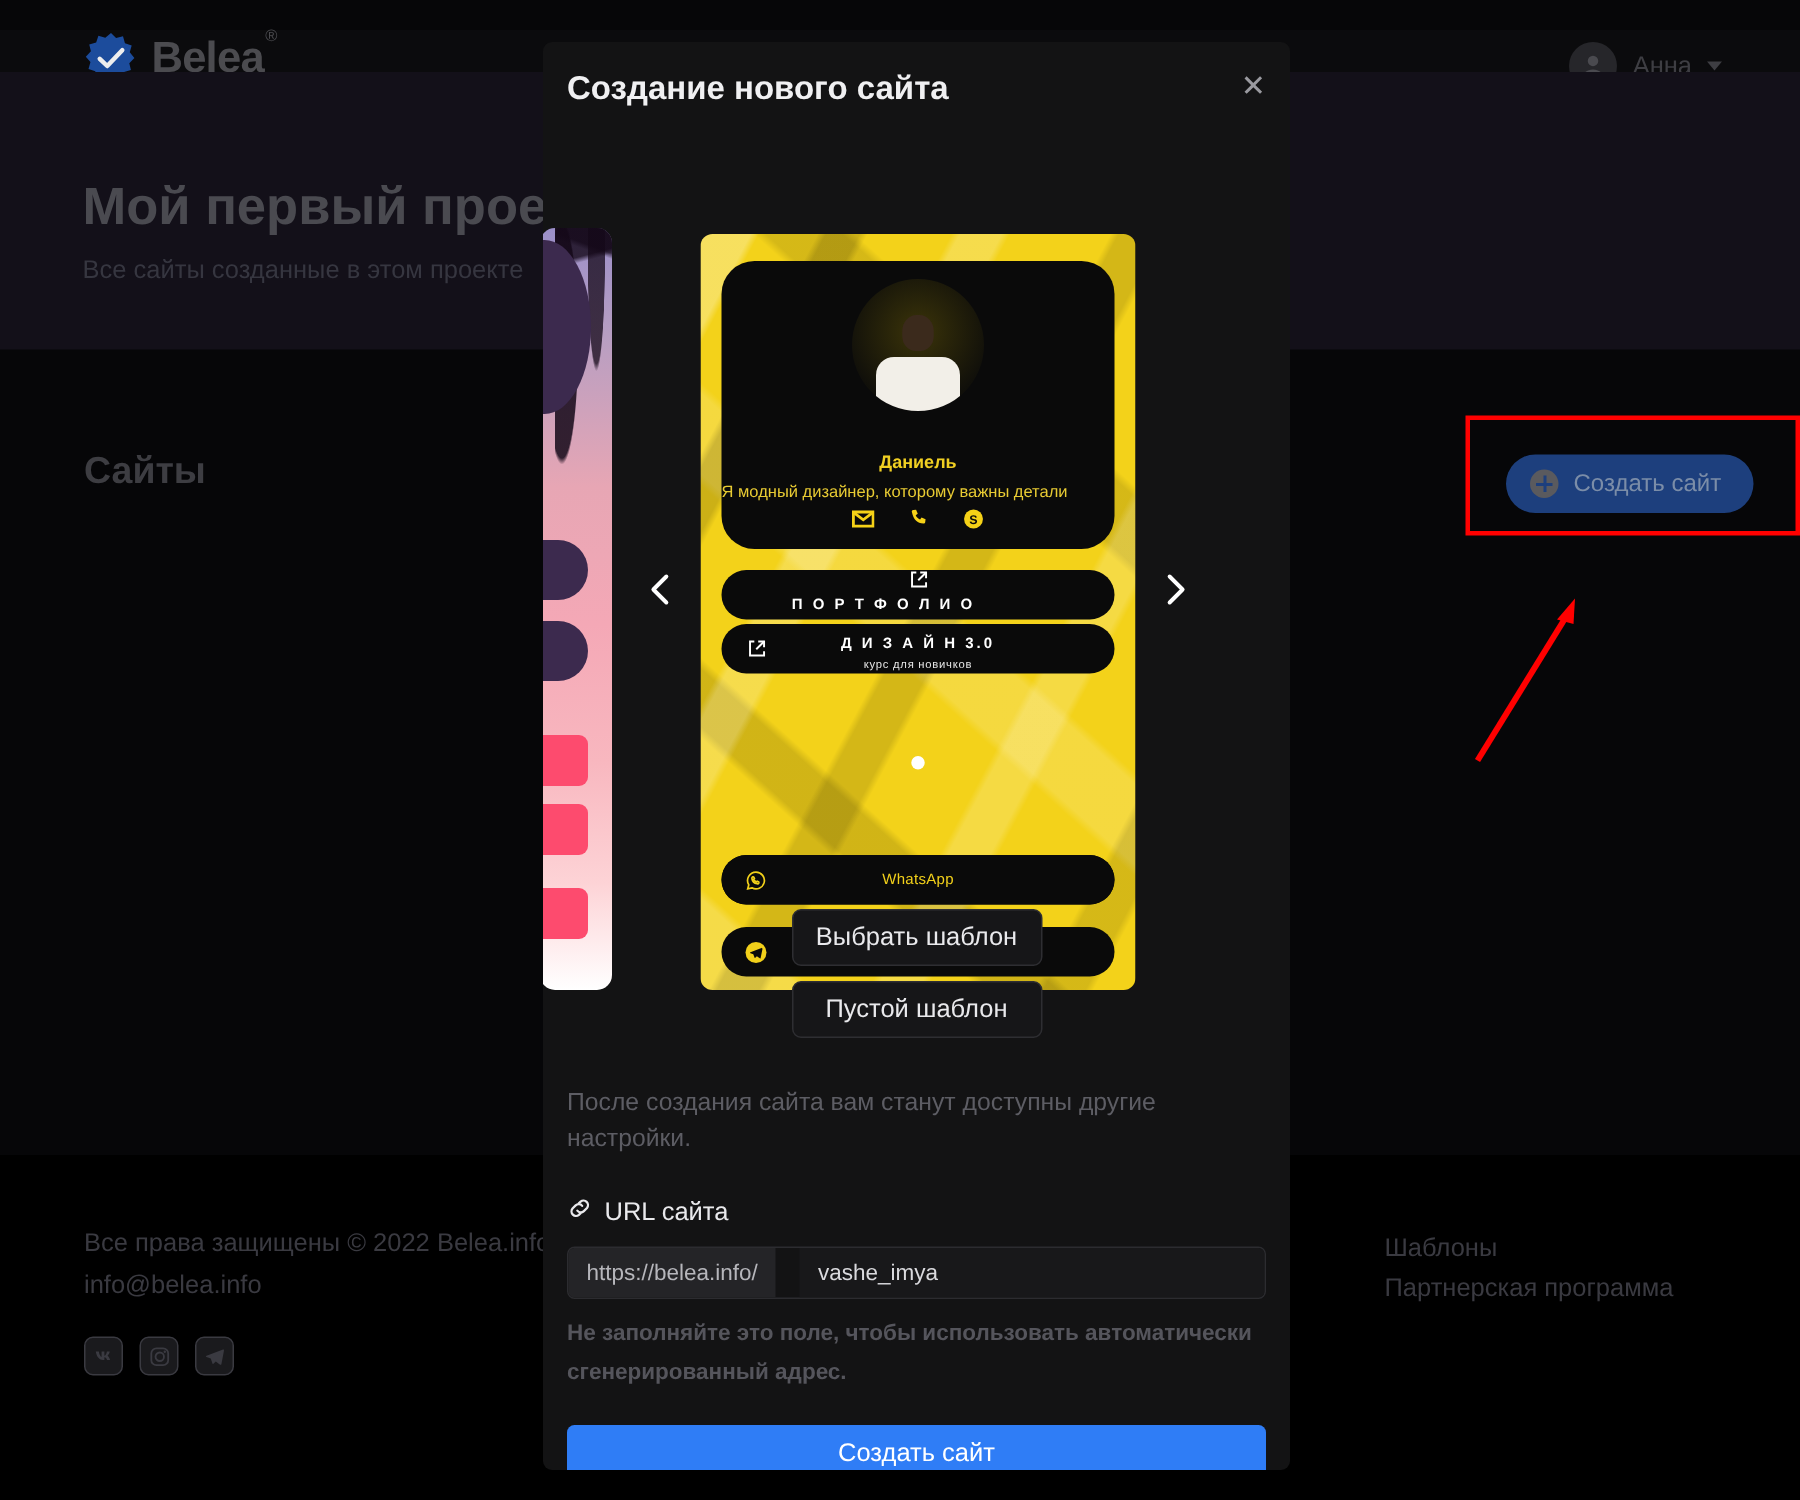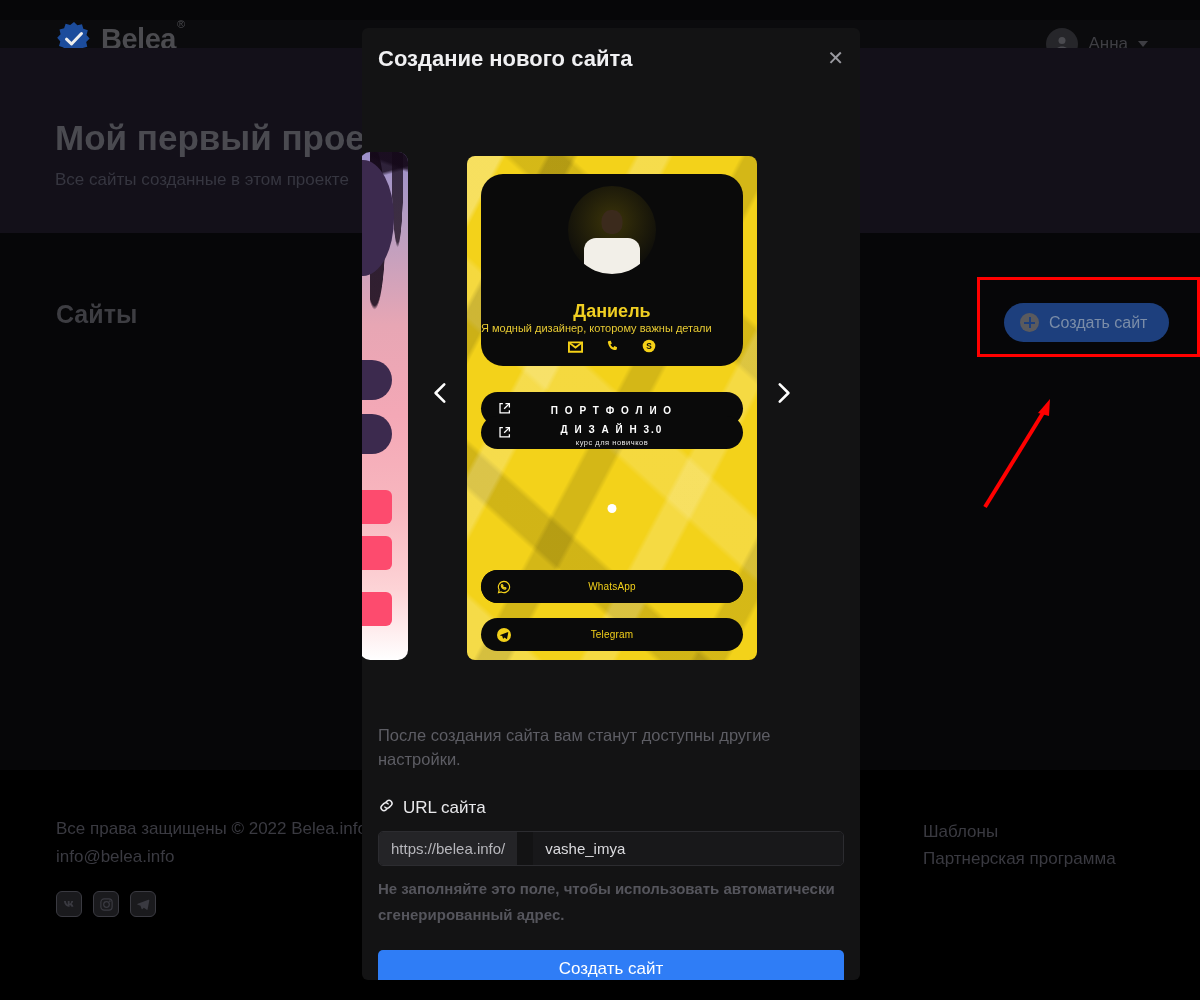--- a/index.html
+++ b/index.html
@@ -169,21 +169,21 @@
   .avatar-photo .head {
     position: absolute; left: 50%; transform: translateX(-50%); top: 24px;
     width: 21px; height: 24px; border-radius: 45% 45% 42% 42%; background: #3b2a1c;
   }
   .avatar-photo .shirt {
     position: absolute; left: 50%; transform: translateX(-50%); bottom: 0;
     width: 56px; height: 36px; border-radius: 12px 12px 0 0; background: #f2efe8;
   }
   .tpl-name {
     position: absolute; top: 127px; width: 100%; text-align: center;
-    font-size: 18px; font-weight: bold; color: #f0cf22;
+    font-size: 12px; font-weight: bold; color: #f0cf22;
   }
   .tpl-tagline {
     position: absolute; top: 148px; width: 100%; text-align: left;
     font-size: 11px; color: #e8cb33;
   }
   .tpl-social-row {
     position: absolute; top: 165px; width: 100%;
     display: flex; justify-content: center; gap: 23px;
   }
   .tpl-social-row svg { fill: #f5d117; }
@@ -373,21 +373,21 @@
             </span>
             <span>
               <svg width="14" height="14" viewBox="0 0 16 16">
                 <circle cx="8" cy="8" r="7.2"></circle>
                 <text x="8" y="11.6" font-size="9.5" font-weight="bold" fill="#0a0a0a" text-anchor="middle" font-family="Liberation Sans, sans-serif">S</text>
               </svg>
             </span>
           </div>
         </div>
 
-        <div class="link-btn" style="top:236px;">
+        <div class="link-btn" style="top:224px;flex-direction:column;">
           <span class="lb-ico">
             <svg width="13" height="13" viewBox="0 0 16 16" fill="none" stroke="#fff" stroke-width="1.6">
               <path d="M6 2H2.5v11.5H14V10"></path>
                 <path d="M9.2 2H14v4.8"></path>
                 <path d="M14 2 7.6 8.4"></path>
             </svg>
           </span>
           <span class="lb-txt">
             <span class="lb-main">П О Р Т Ф О Л И О</span>
           </span>
@@ -448,20 +448,24 @@
           <path d="M15 4 7 12l8 8"></path>
         </svg>
       </button>
       <button class="car-arrow right">
         <svg width="26" height="26" viewBox="0 0 24 24" fill="none" stroke="#ffffff" stroke-width="2.4" stroke-linecap="round" stroke-linejoin="round">
           <path d="M9 4l8 8-8 8"></path>
         </svg>
       </button>
     </div>
 
+    <div class="tpl-buttons">
+      <button class="outline-btn">Выбрать шаблон</button>
+      <button class="outline-btn">Пустой шаблон</button>
+    </div>
 
     <div class="modal-body">
       <div class="note-text">После создания сайта вам станут доступны другие настройки.</div>
 
       <div class="url-label">
         <span>
           <svg width="17" height="17" viewBox="0 0 18 18" fill="none" stroke="#e9e9ec" stroke-width="1.6" stroke-linecap="round">
             <path d="M7.3 10.7a3.1 3.1 0 0 0 4.6.3l2.2-2.2a3.2 3.2 0 0 0-4.5-4.5l-1.3 1.2"></path>
             <path d="M10.7 7.3a3.1 3.1 0 0 0-4.6-.3L3.9 9.2a3.2 3.2 0 0 0 4.5 4.5l1.2-1.2"></path>
           </svg>

